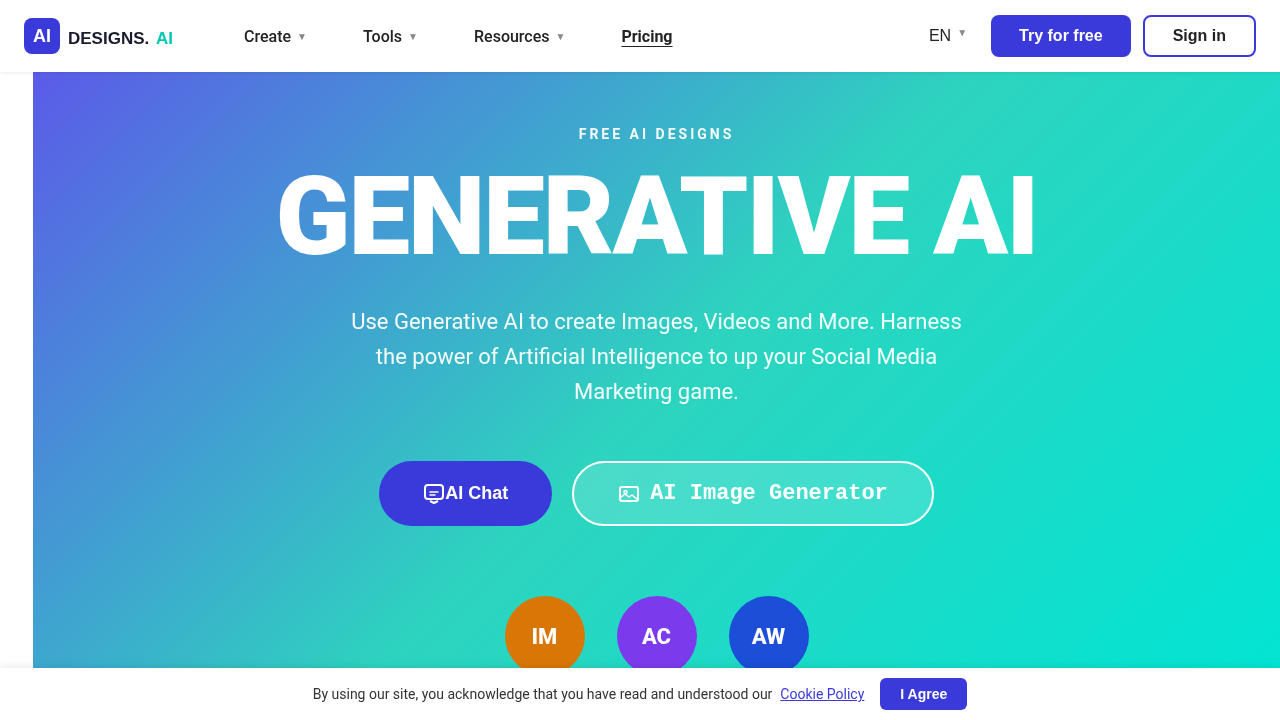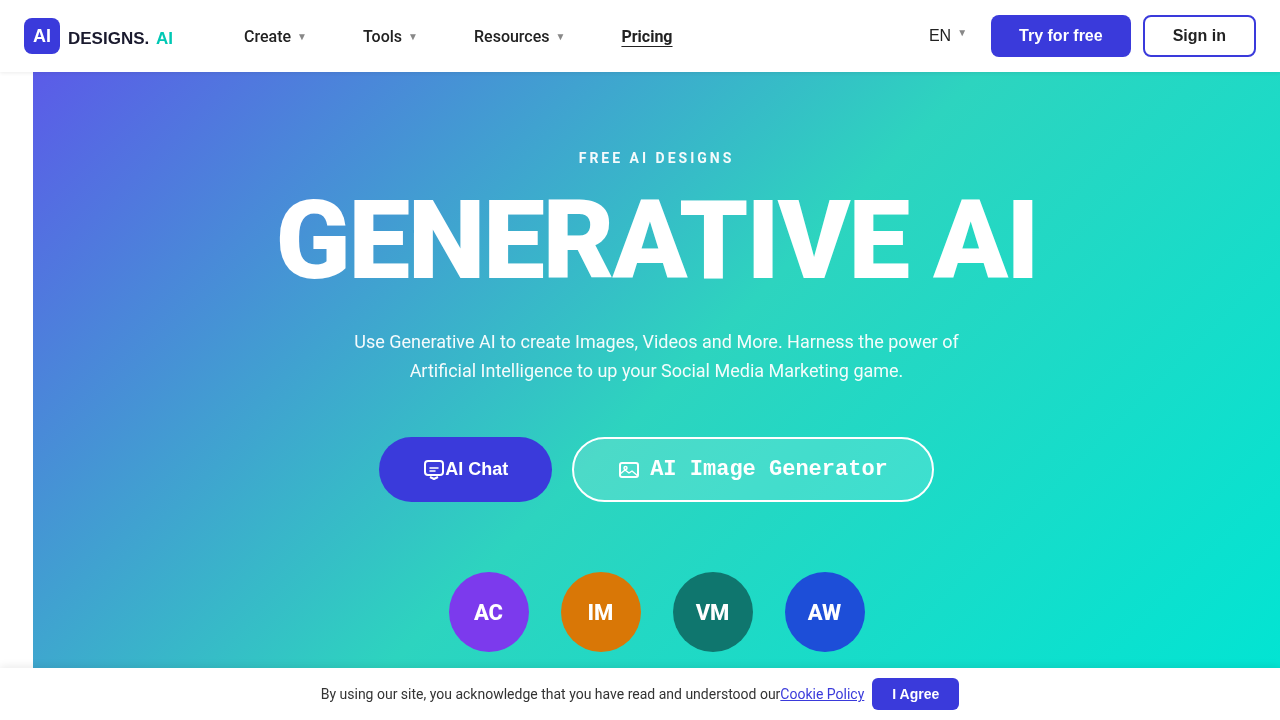--- a/index.html
+++ b/index.html
@@ -115,21 +115,21 @@
     }
     .hero-title {
       font-size: 110px;
       font-weight: 900;
       color: white;
       line-height: 1;
       margin-bottom: 32px;
       letter-spacing: -2px;
     }
     .hero-subtitle {
-      font-size: 18px;
+      font-size: 22px;
       color: white;
       max-width: 620px;
       line-height: 1.6;
       margin-bottom: 52px;
       opacity: 0.95;
     }
     .hero-buttons {
       display: flex;
       gap: 20px;
       margin-bottom: 60px;
@@ -189,21 +189,21 @@
     
     #cookie-bar {
       position: absolute;
       bottom: 0;
       left: 0; right: 0;
       height: 52px;
       background: white;
       display: flex;
       align-items: center;
       justify-content: center;
-      gap: 0;
+      gap: 8px;
       font-size: 14px;
       color: #333;
       z-index: 200;
       box-shadow: 0 -2px 8px rgba(0,0,0,0.08);
       padding: 0 24px;
     }
     .cookie-link {
       color: #3a3adb;
       text-decoration: underline;
       cursor: pointer;
@@ -290,28 +290,25 @@
           <rect x="2" y="4" width="18" height="14" rx="2" stroke="white" stroke-width="2"></rect>
           <circle cx="7.5" cy="9" r="1.5" stroke="white" stroke-width="1.5"></circle>
           <path d="M2 15l5-4 4 3 3-2 6 5" stroke="white" stroke-width="1.5" stroke-linejoin="round"></path>
         </svg>
       </span>
       <span>AI Image Generator</span>
     </button>
   </div>
 
   <div class="avatars-row">
-    <div class="avatar-circle avatar-ac">
-      <span>AC</span>
-    </div>
     <div class="avatar-circle avatar-im">
       <span>IM</span>
     </div>
-    <div class="avatar-circle avatar-vm">
-      <span>VM</span>
+    <div class="avatar-circle avatar-ac">
+      <span>AC</span>
     </div>
     <div class="avatar-circle avatar-aw">
       <span>AW</span>
     </div>
   </div>
 </section>
 
 <div id="cookie-bar">
   <span>By using our site, you acknowledge that you have read and understood our</span>
   <a class="cookie-link">Cookie Policy</a>

